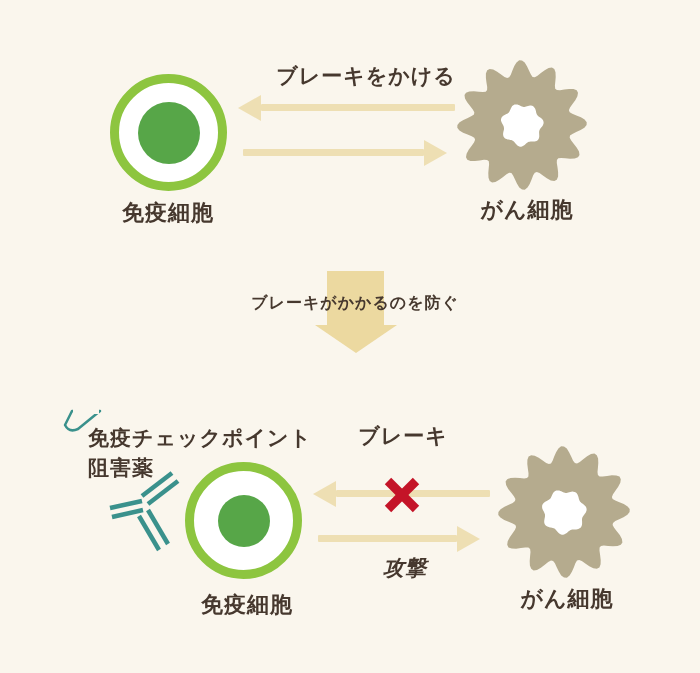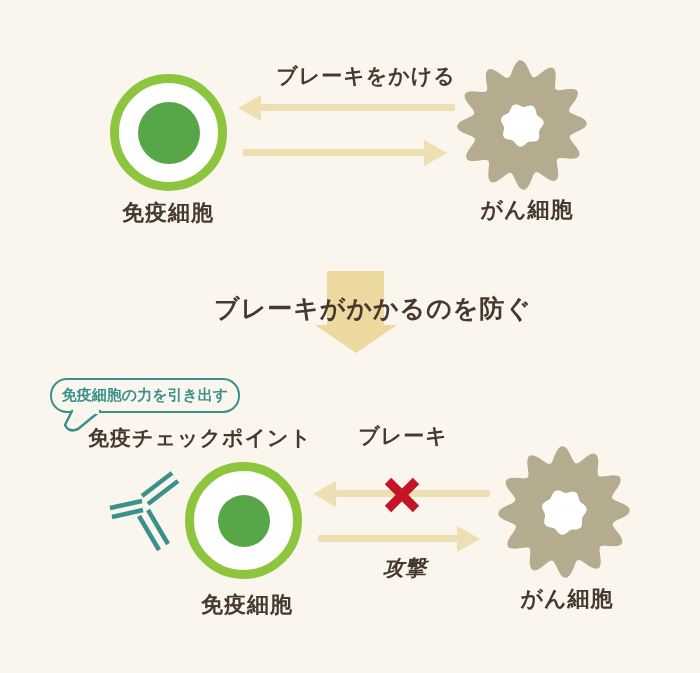--- a/index.html
+++ b/index.html
@@ -34,21 +34,21 @@
       border-left:23px solid var(--c-arrow);}
   #arrow-brake-top{left:261px;top:104px;width:194px;}
   #arrow-attack-top{left:243px;top:149px;width:181px;}
   #arrow-brake-bottom{left:336px;top:490px;width:154px;}
   #arrow-attack-bottom{left:318px;top:535px;width:139px;}
   
   #lbl-brake-top{left:346px;top:64px;font-size:21px;margin-left:20px;}
   #lbl-attack-top{left:345px;top:167px;font-size:21px;}
   #lbl-immune-top{left:168px;top:200px;}
   #lbl-cancer-top{left:527px;top:197px;}
-  #lbl-caption{left:373px;top:294px;font-size:25px;z-index:3;}
+  #lbl-caption{left:355px;top:294px;font-size:16px;z-index:3;}
   #lbl-brake-bottom{left:403px;top:424px;font-size:21px;}
   #lbl-attack-bottom{left:405px;top:556px;font-size:21px;font-style:italic;}
   #lbl-immune-bottom{left:247px;top:592px;}
   #lbl-cancer-bottom{left:567px;top:586px;}
   
   #big-arrow{position:absolute;left:314px;top:271px;width:84px;height:82px;z-index:1;}
   #big-arrow .body{position:absolute;left:13px;top:0;width:57px;height:55px;background:var(--c-big-arrow);}
   #big-arrow .head{position:absolute;left:1px;top:54px;width:0;height:0;
       border-left:41px solid transparent;border-right:41px solid transparent;
       border-top:28px solid var(--c-big-arrow);}
@@ -85,30 +85,28 @@
 
   <div class="label" id="lbl-immune-top">免疫細胞</div>
   <div class="label" id="lbl-cancer-top">がん細胞</div>
 
   <div id="big-arrow">
     <div class="body"></div>
     <div class="head"></div>
   </div>
   <div class="label" id="lbl-caption">ブレーキがかかるのを防ぐ</div>
 
-  <div id="bubble">
-    <span>免疫細胞の力を引き出す</span>
-  </div>
   <svg id="bubble-tail" width="48" height="26">
     <path d="M12,2 L40,2 L18,20 Q9,24 5,16 Z" fill="#faf6ed" stroke="currentColor" stroke-width="2.5" stroke-linejoin="round"></path>
     <rect x="13" y="0" width="26" height="5" fill="#faf6ed"></rect>
   </svg>
 
   <div id="drug-name">
     <div>免疫チェックポイント</div>
+    <div>阻害薬</div>
   </div>
 
   <svg id="antibody" width="84" height="84" fill="none" stroke="currentColor" stroke-width="4.5">
     <path d="M40,28 L70,5"></path>
     <path d="M46,36 L76,13"></path>
     <path d="M40,33 L8,40"></path>
     <path d="M41,42 L10,49"></path>
     <path d="M46,42 L66,76"></path>
     <path d="M37,48 L57,82"></path>
   </svg>

